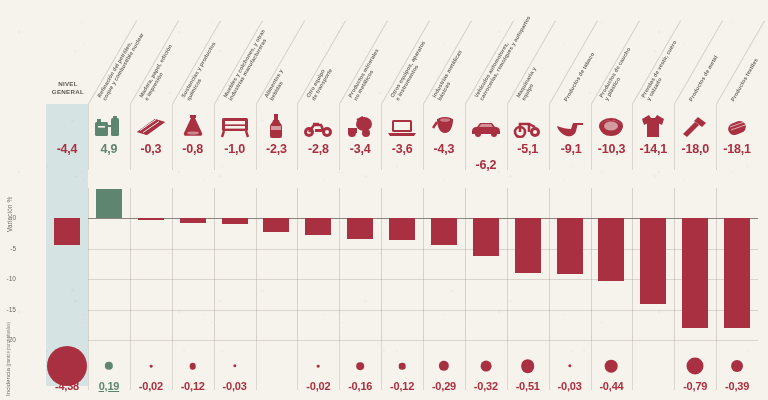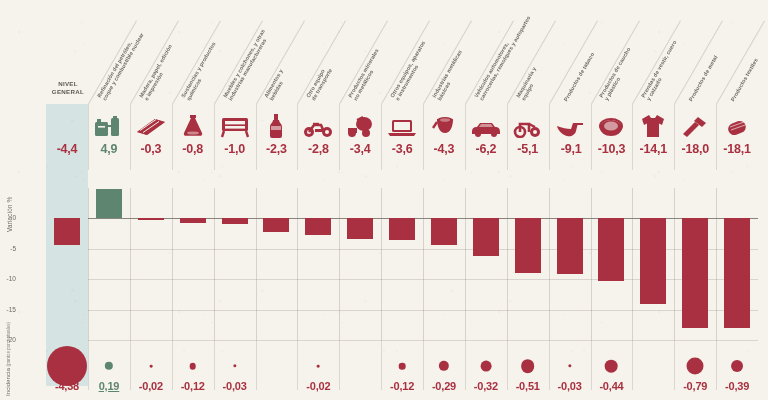--- a/index.html
+++ b/index.html
@@ -308,21 +308,21 @@
       <div class="val-cell val-neg" style="left: 0px; width: 42px;">-4,4</div>
       <div class="val-cell val-pos" style="left: 42px; width: 41.875px;">4,9</div>
       <div class="val-cell val-neg" style="left: 83.875px; width: 41.875px;">-0,3</div>
       <div class="val-cell val-neg" style="left: 125.75px; width: 41.875px;">-0,8</div>
       <div class="val-cell val-neg" style="left: 167.625px; width: 41.875px;">-1,0</div>
       <div class="val-cell val-neg" style="left: 209.5px; width: 41.875px;">-2,3</div>
       <div class="val-cell val-neg" style="left: 251.375px; width: 41.875px;">-2,8</div>
       <div class="val-cell val-neg" style="left: 293.25px; width: 41.875px;">-3,4</div>
       <div class="val-cell val-neg" style="left: 335.125px; width: 41.875px;">-3,6</div>
       <div class="val-cell val-neg" style="left: 377px; width: 41.875px;">-4,3</div>
-      <div class="val-cell val-neg" style="left: 418.875px; width: 41.875px;">-6,2</div>
+      <div class="val-cell val-neg" style="left: 418.875px; width: 41.875px; margin-top: 16px;">-6,2</div>
       <div class="val-cell val-neg" style="left: 460.75px; width: 41.875px;">-5,1</div>
       <div class="val-cell val-neg" style="left: 502.625px; width: 45px;">-9,1</div>
       <div class="val-cell val-neg" style="left: 544.5px; width: 41.875px;">-10,3</div>
       <div class="val-cell val-neg" style="left: 586.375px; width: 41.875px;">-14,1</div>
       <div class="val-cell val-neg" style="left: 628.25px; width: 41.875px;">-18,0</div>
       <div class="val-cell val-neg" style="left: 670.125px; width: 41.875px;">-18,1</div>
     </div>
 
   <div class="yaxis-label">Variación %</div>
 
@@ -390,20 +390,24 @@
         <div class="bub-val neg">-0,12</div>
       </div>
       <div class="bub-cell" style="left: 167.625px; width: 41.875px;">
         <div class="bub neg" title="-0,03" style="width: 3.31042px; height: 3.31042px;"></div>
         <div class="bub-val neg">-0,03</div>
       </div>
       <div class="bub-cell" style="left: 251.375px; width: 41.875px;">
         <div class="bub neg" title="-0,02" style="width: 2.70295px; height: 2.70295px;"></div>
         <div class="bub-val neg">-0,02</div>
       </div>
+      <div class="bub-cell" style="left: 293.25px; width: 41.875px;">
+        <div class="bub neg" title="-0,16" style="width: 7.6451px; height: 7.6451px;"></div>
+        <div class="bub-val neg">-0,16</div>
+      </div>
       <div class="bub-cell" style="left: 335.125px; width: 41.875px;">
         <div class="bub neg" title="-0,12" style="width: 6.62085px; height: 6.62085px;"></div>
         <div class="bub-val neg">-0,12</div>
       </div>
       <div class="bub-cell" style="left: 377px; width: 41.875px;">
         <div class="bub neg" title="-0,29" style="width: 10.2925px; height: 10.2925px;"></div>
         <div class="bub-val neg">-0,29</div>
       </div>
       <div class="bub-cell" style="left: 418.875px; width: 41.875px;">
         <div class="bub neg" title="-0,32" style="width: 10.8118px; height: 10.8118px;"></div>

